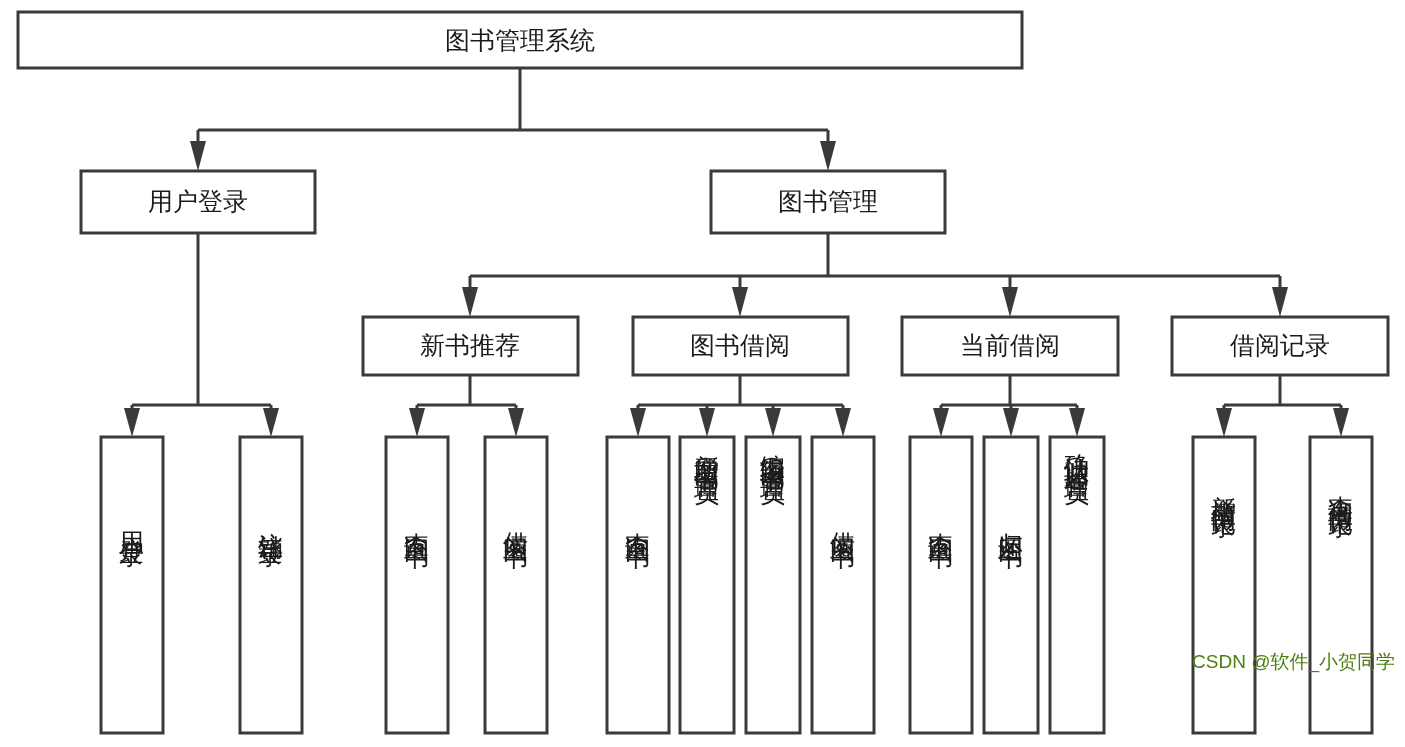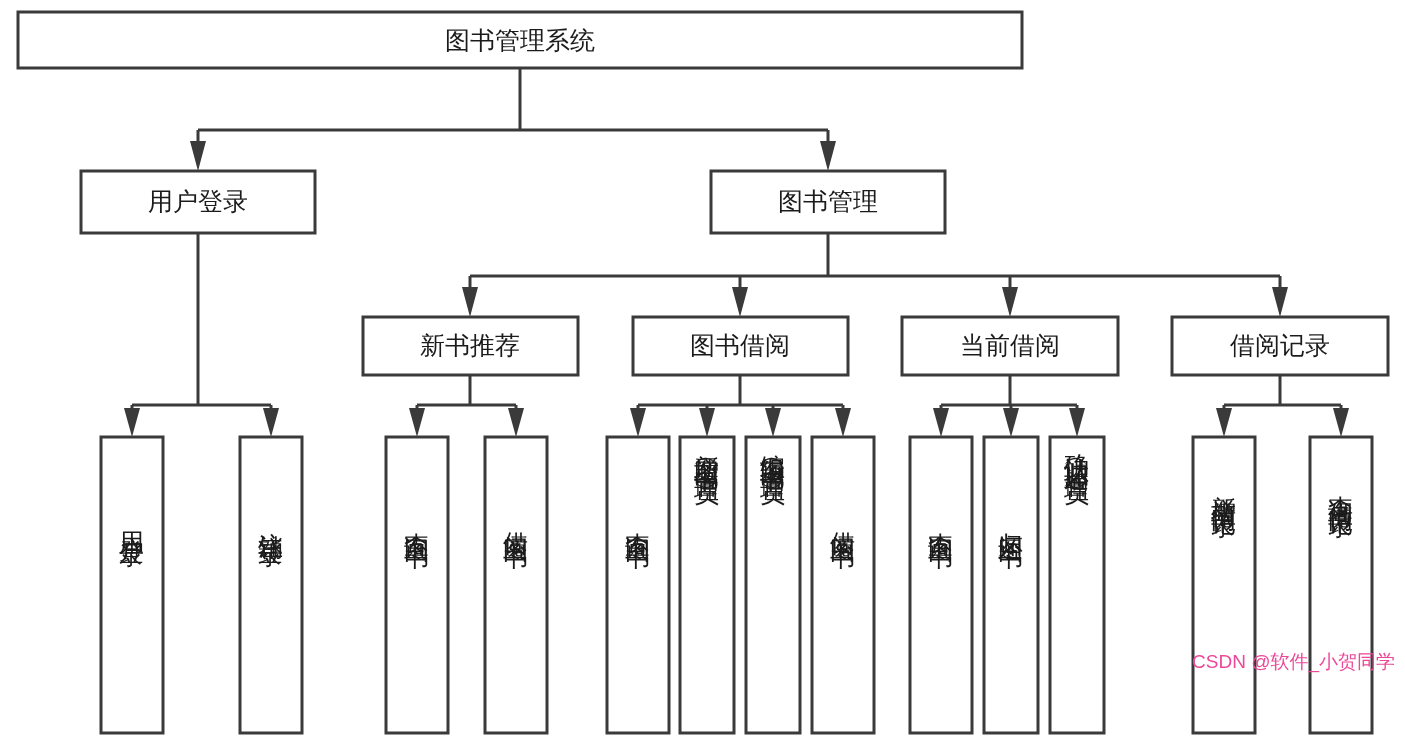--- a/index.html
+++ b/index.html
@@ -55,21 +55,21 @@
     text-anchor: middle;
     writing-mode: vertical-rl;
     letter-spacing: 4px;
   }
   .watermark-text {
     position: absolute;
     right: 10px;
     bottom: 8px;
     font-family: "Liberation Sans", "DejaVu Sans", sans-serif;
     font-size: 19px;
-    color: #ec4899;
+    color: #4d7c0f;
     white-space: nowrap;
     pointer-events: none;
     user-select: none;
   }
 </style>
 </head>
 <body>
 
 <div id="diagram-root">
 

